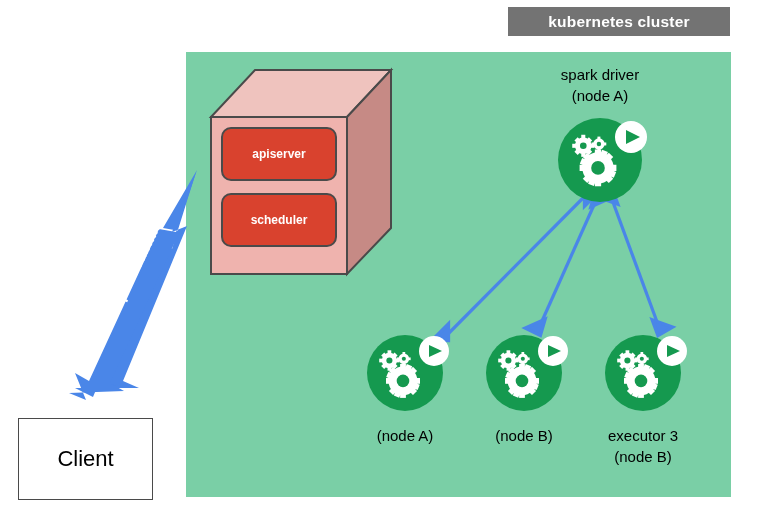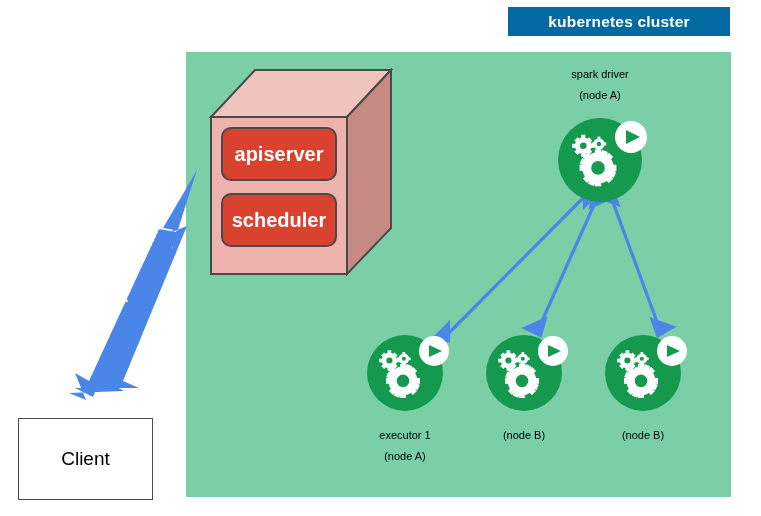--- a/index.html
+++ b/index.html
@@ -21,21 +21,21 @@
     width: 761px;
     height: 516px;
   }
 
   .cluster-badge {
     position: absolute;
     left: 508px;
     top: 7px;
     width: 222px;
     height: 29px;
-    background: #0369a1;
+    background: #737373;
     color: #ffffff;
     font-size: 15.5px;
     font-weight: bold;
     display: flex;
     align-items: center;
     justify-content: center;
     letter-spacing: 0.2px;
   }
 
   
@@ -44,44 +44,44 @@
     left: 18px;
     top: 418px;
     width: 133px;
     height: 80px;
     background: #ffffff;
     border: 1px solid #4a4a4a;
     display: flex;
     align-items: center;
     justify-content: center;
     color: #000000;
-    font-size: 19px;
+    font-size: 22px;
   }
 
   
   .cube-label {
     position: absolute;
     color: #ffffff;
-    font-size: 20px;
+    font-size: 12px;
     font-weight: bold;
     display: flex;
     align-items: center;
     justify-content: center;
     width: 118px;
     height: 56px;
     pointer-events: none;
   }
   #apiserver-label { left: 220px; top: 126px; }
   #scheduler-label { left: 220px; top: 192px; text-align: right; }
 
   
   .node-label {
     position: absolute;
     color: #000000;
-    font-size: 11px;
+    font-size: 15px;
     line-height: 21px;
     text-align: center;
     width: 160px;
     pointer-events: none;
   }
   #driver-label   { left: 520px; top: 64px; }
   #exec1-label    { left: 325px; top: 425px; }
   #exec2-label    { left: 444px; top: 425px; }
   #exec3-label    { left: 563px; top: 425px; }
 
@@ -252,23 +252,23 @@
 <div id="scheduler-label" class="cube-label">scheduler</div>
 
 <div class="submit-text">spark-submit</div>
 
 <div id="driver-label" class="node-label">
   <div>spark driver</div>
   <div>(node A)</div>
 </div>
 
 <div id="exec1-label" class="node-label">
-  <div>executor 1</div>
   <div>(node A)</div>
 </div>
 
 <div id="exec2-label" class="node-label">
   <div>(node B)</div>
 </div>
 
 <div id="exec3-label" class="node-label">
+  <div>executor 3</div>
   <div>(node B)</div>
 </div>
 
 </body></html>

